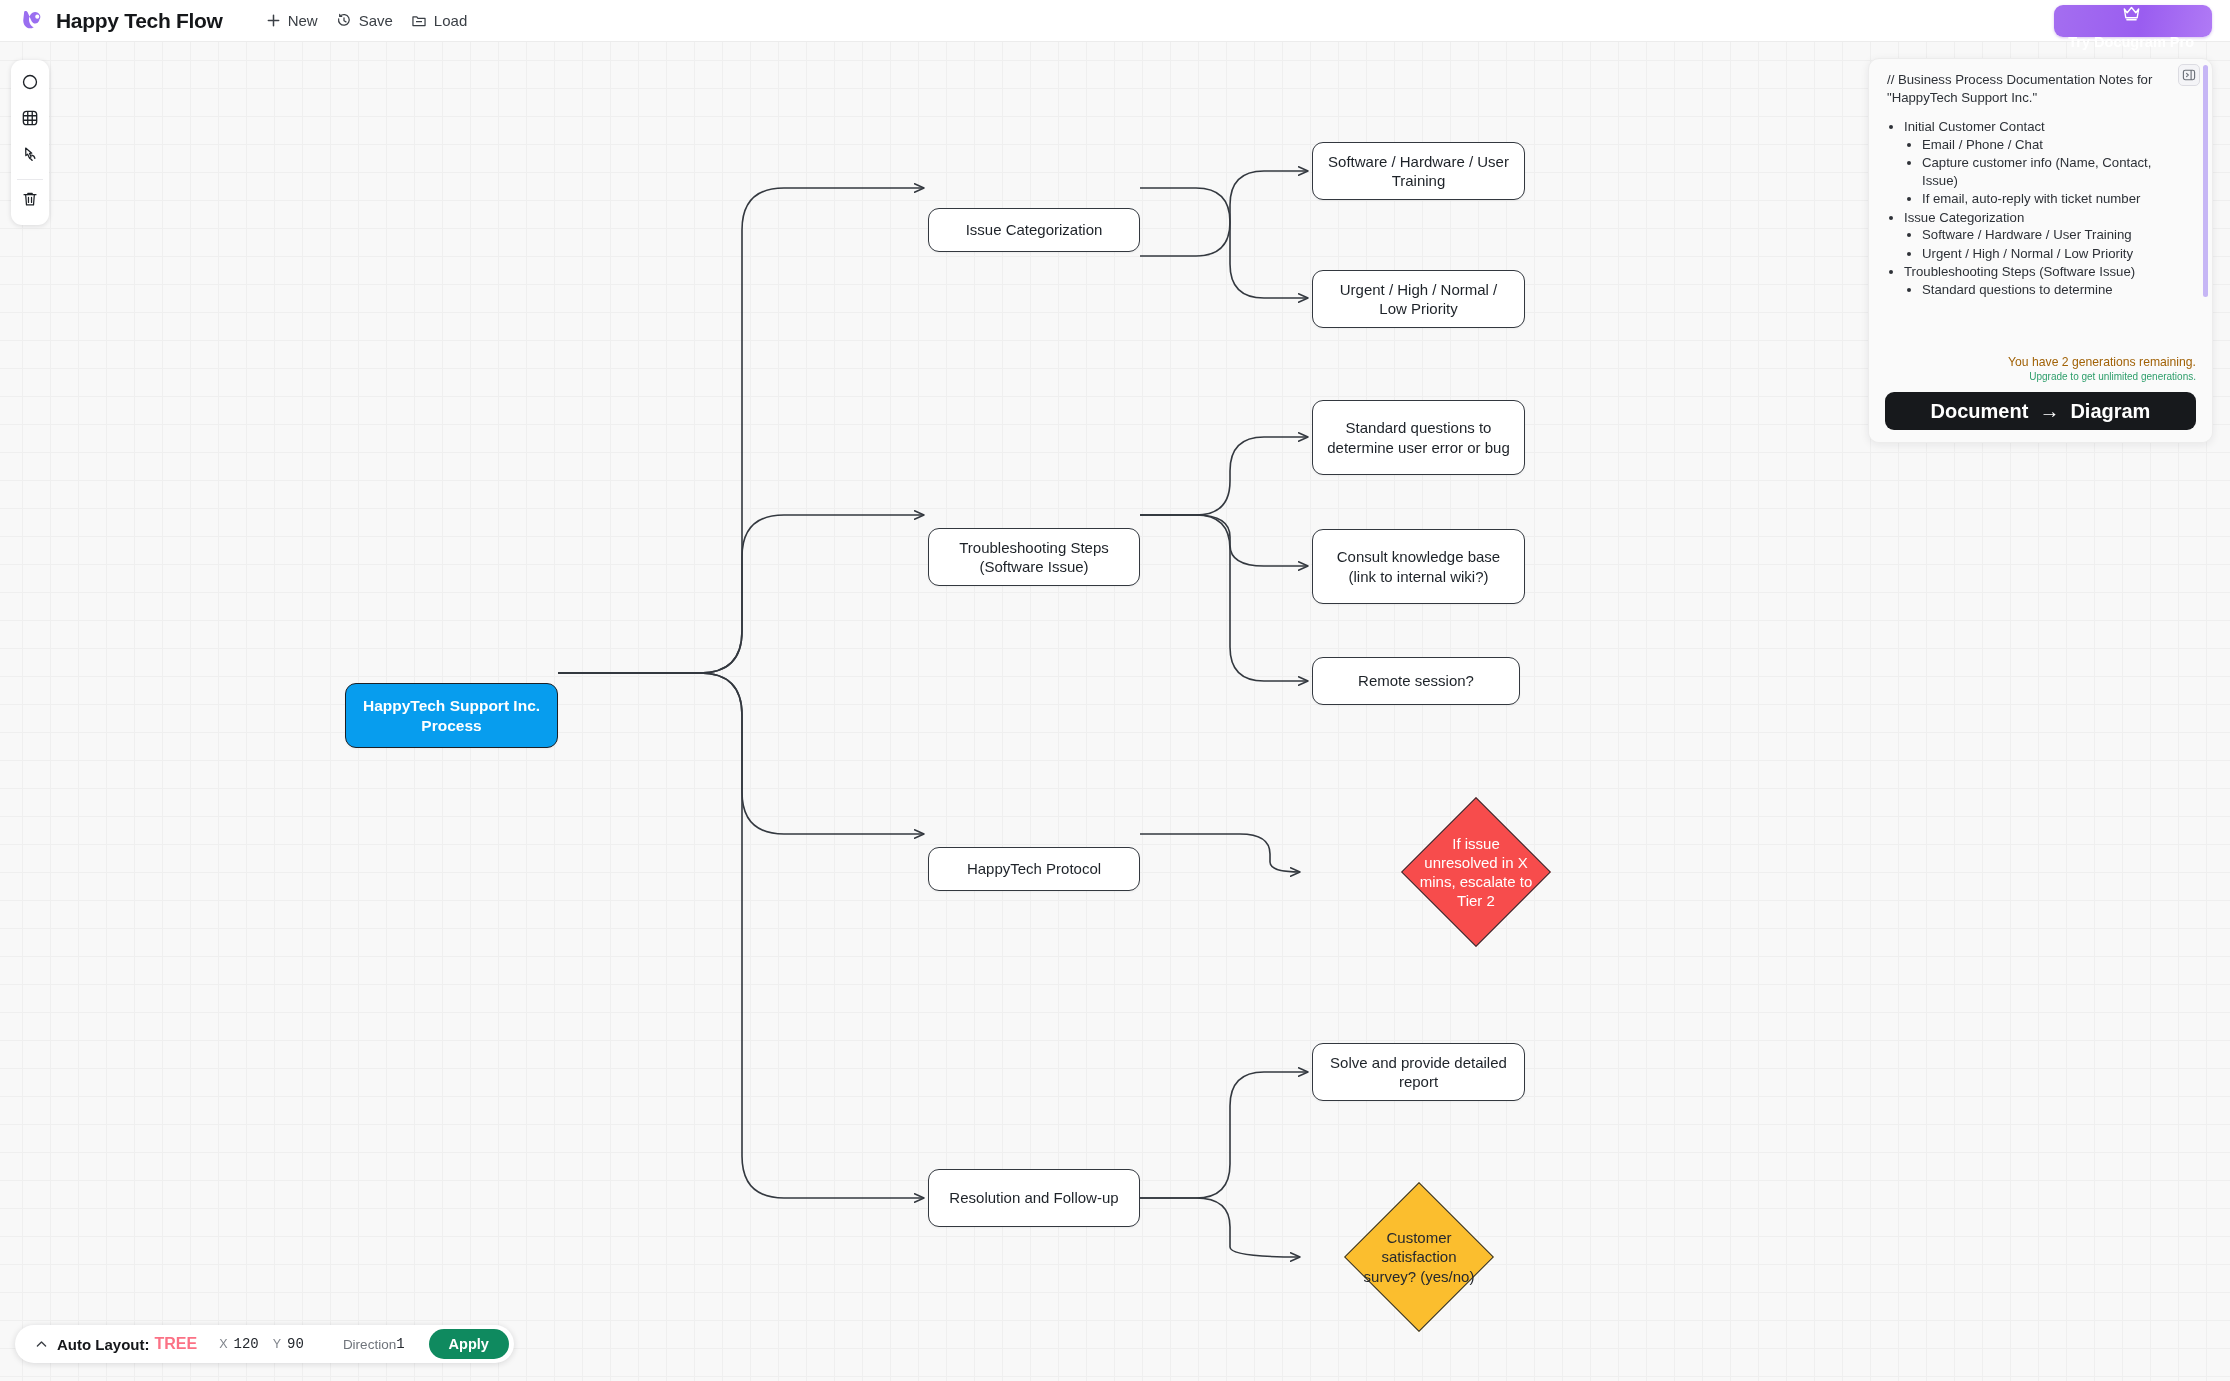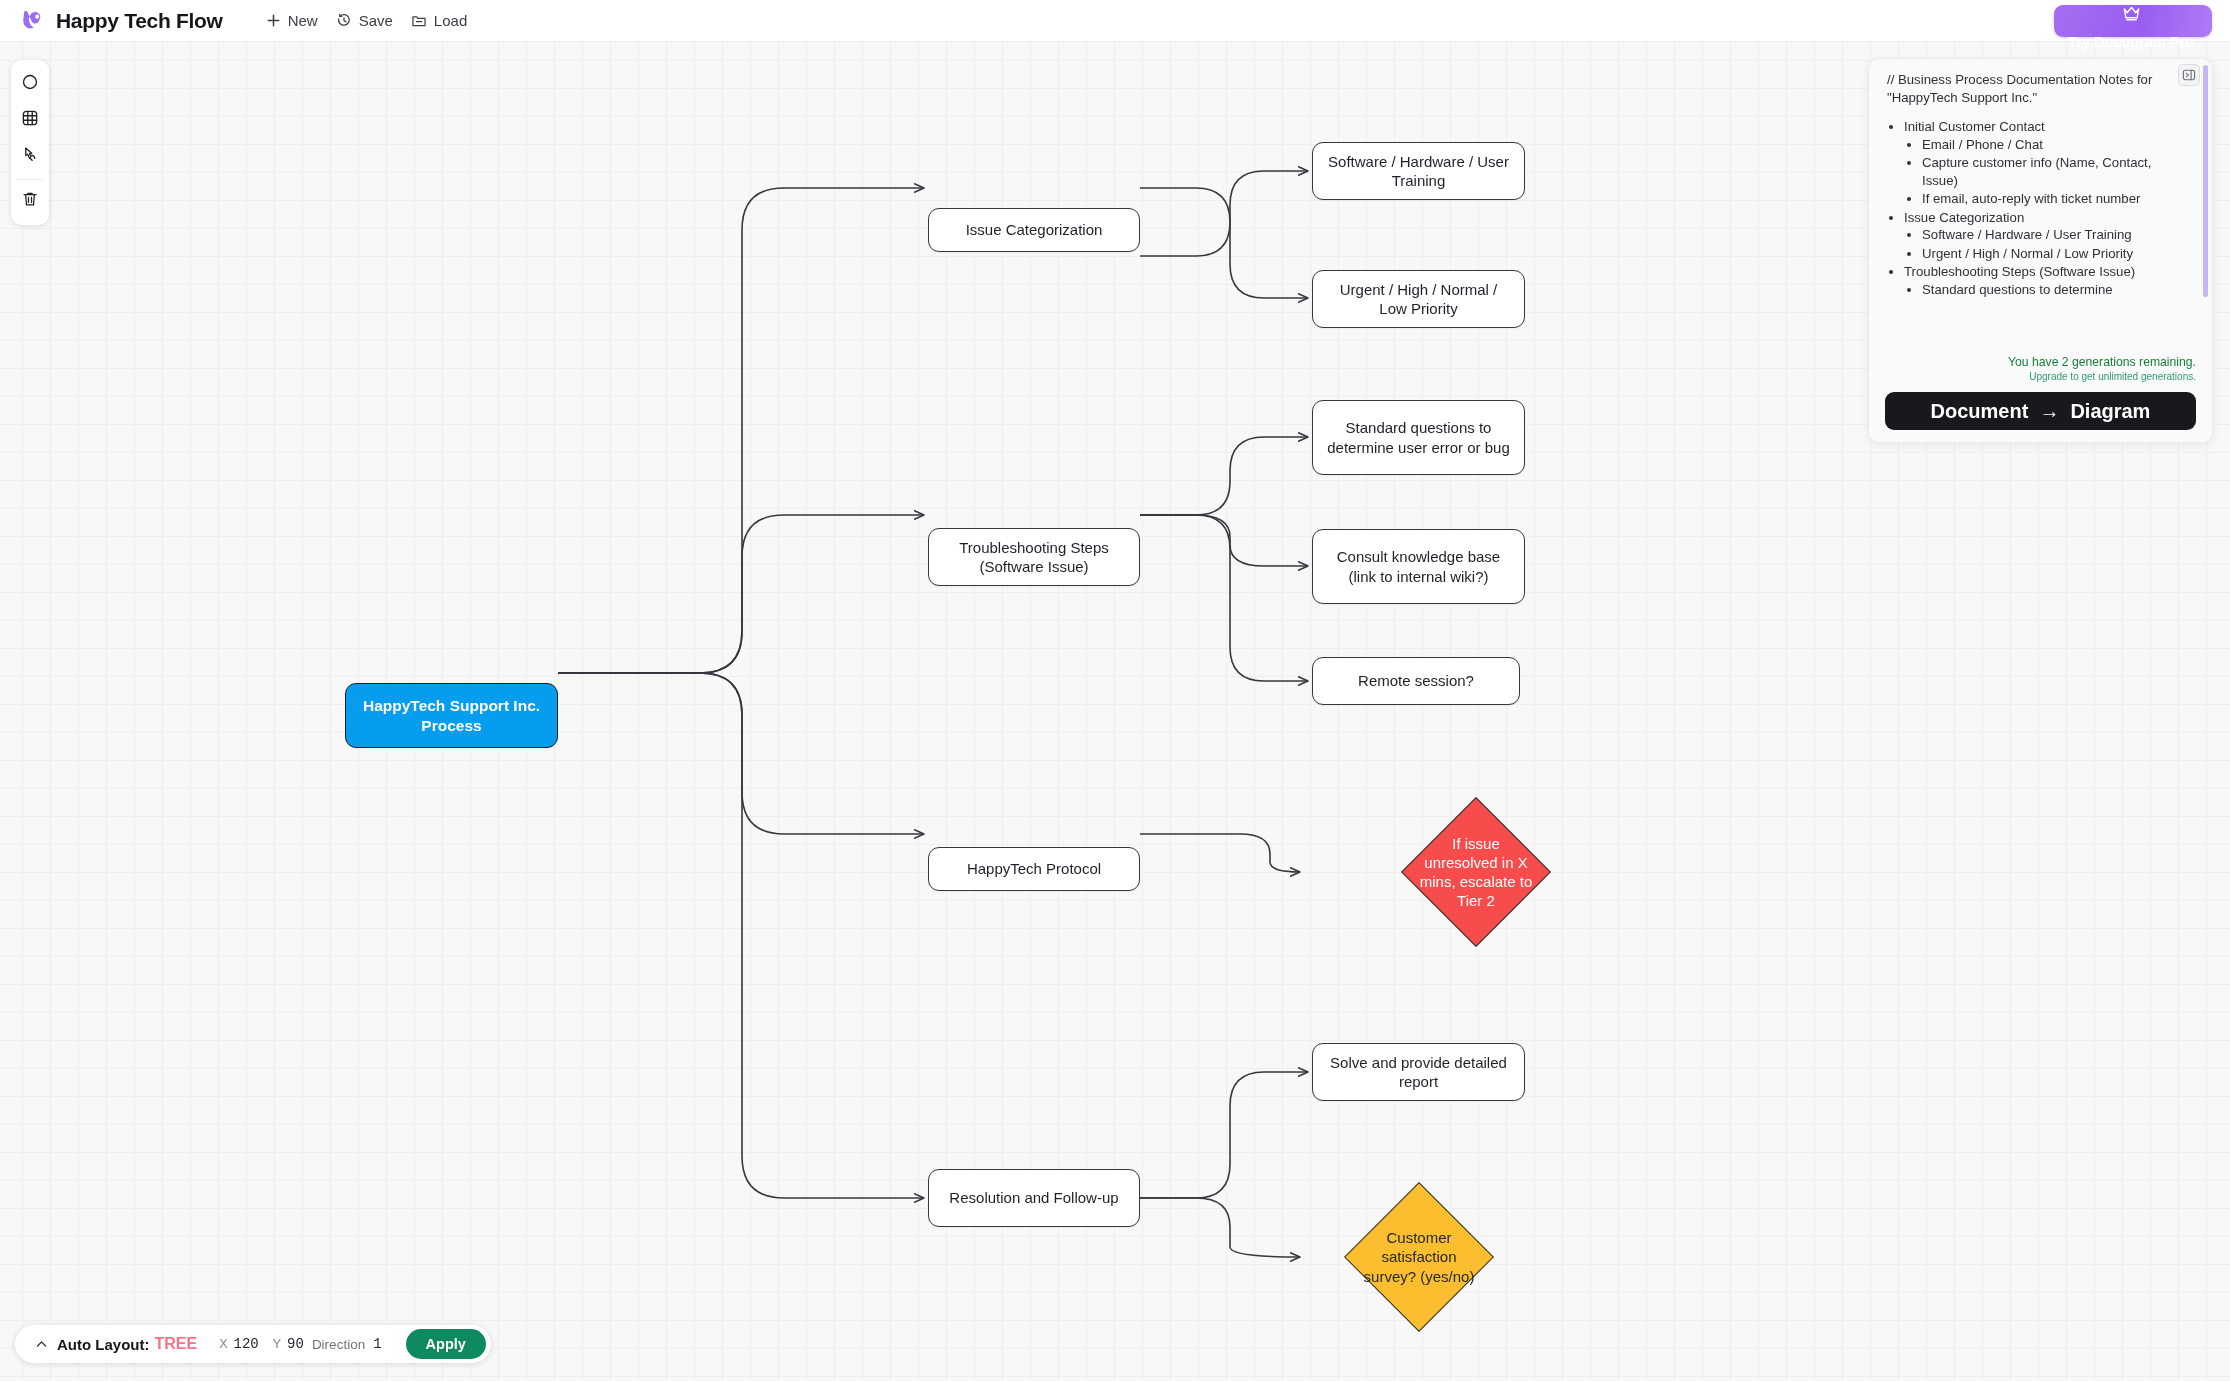--- a/index.html
+++ b/index.html
@@ -152,21 +152,21 @@
     cursor: pointer; z-index: 5; color: #6b7078;
   }
   #notes-scrollbar {
     position: absolute; right: 4px; top: 6px;
     width: 5px; height: 232px;
     border-radius: 3px; background: #c6b6f5;
     cursor: pointer;
   }
   #notes-footer { padding: 0 16px 12px; background: #fafafa; position: relative; }
   #gen-remaining {
-    text-align: right; font-size: 12.2px; color: #15803d;
+    text-align: right; font-size: 12.2px; color: #a16207;
     margin-bottom: 2px;
   }
   #upgrade-link {
     display: block; text-align: right; font-size: 10px;
     color: #2e9e6b; text-decoration: none; margin-bottom: 10px;
     cursor: pointer;
   }
   #doc-to-diagram {
     width: 100%; height: 38px;
     background: #17191c; color: #fff;
@@ -189,21 +189,21 @@
   #chevron-up { color: #3b3f45; margin-right: 9px; display: flex; cursor: pointer; }
   #auto-layout-label { font-size: 15px; font-weight: bold; color: #15171a; white-space: nowrap; }
   #layout-mode { color: #fb7185; font-weight: bold; margin-left: 5px; }
   .coord-group { display: flex; align-items: center; margin-left: 22px; gap: 6px; }
   .coord-key { font-size: 12.5px; color: #80858c; }
   .coord-val {
     font-size: 14px; color: #24282e;
     font-family: "Liberation Mono", monospace;
     cursor: text;
   }
-  #direction-group { display: flex; align-items: center; margin-left: 8px; gap: 8px; }
+  #direction-group { display: flex; align-items: center; margin-left: 39px; }
   #direction-key { font-size: 13.5px; color: #6f747b; }
   #apply-btn {
     margin-left: 24px; height: 30px; padding: 0 20px;
     background: #0f8a5f; color: #fff;
     border: none; border-radius: 15px;
     font-size: 14.5px; font-weight: bold; cursor: pointer;
     font-family: "Liberation Sans", sans-serif;
   }
 </style>
 </head>

